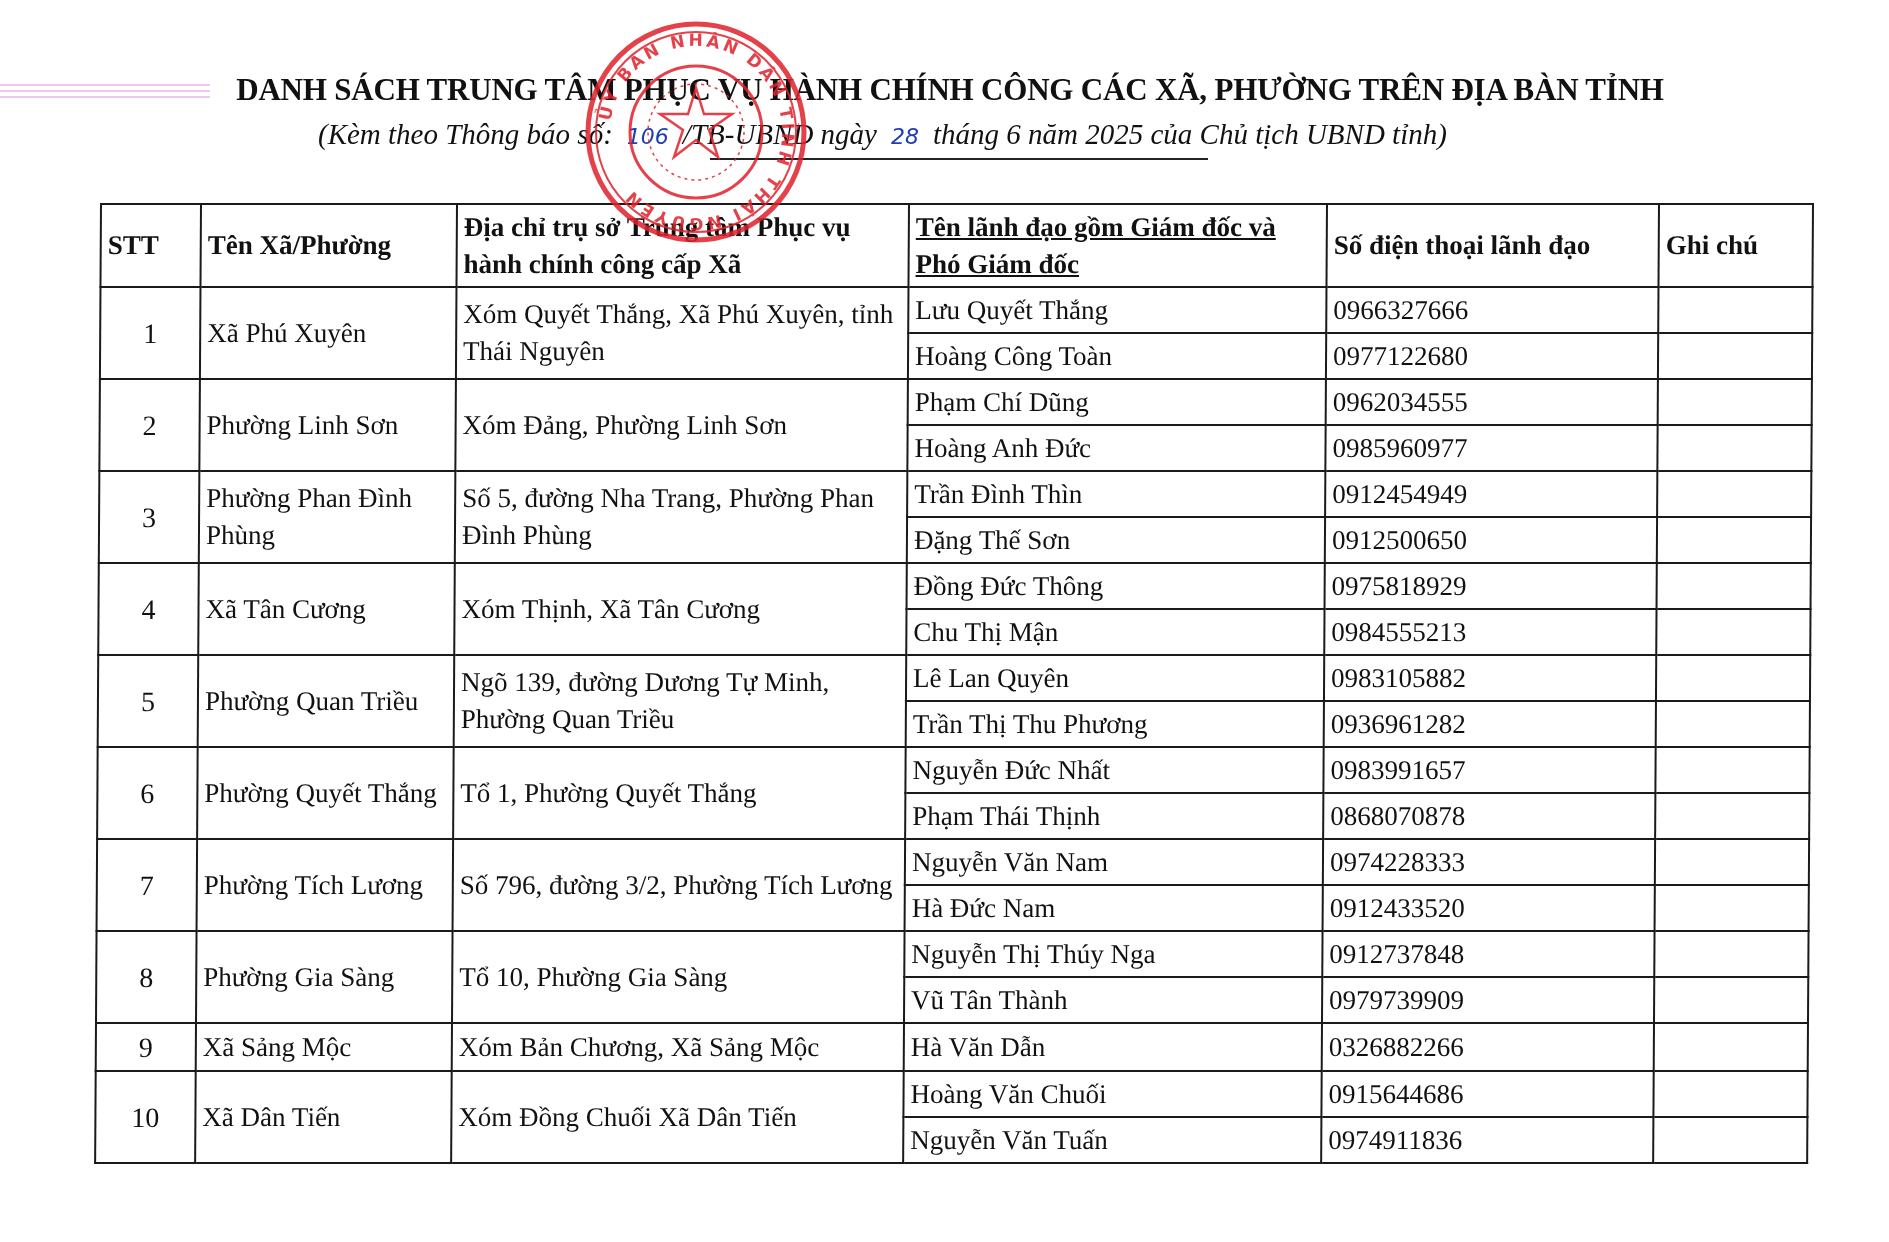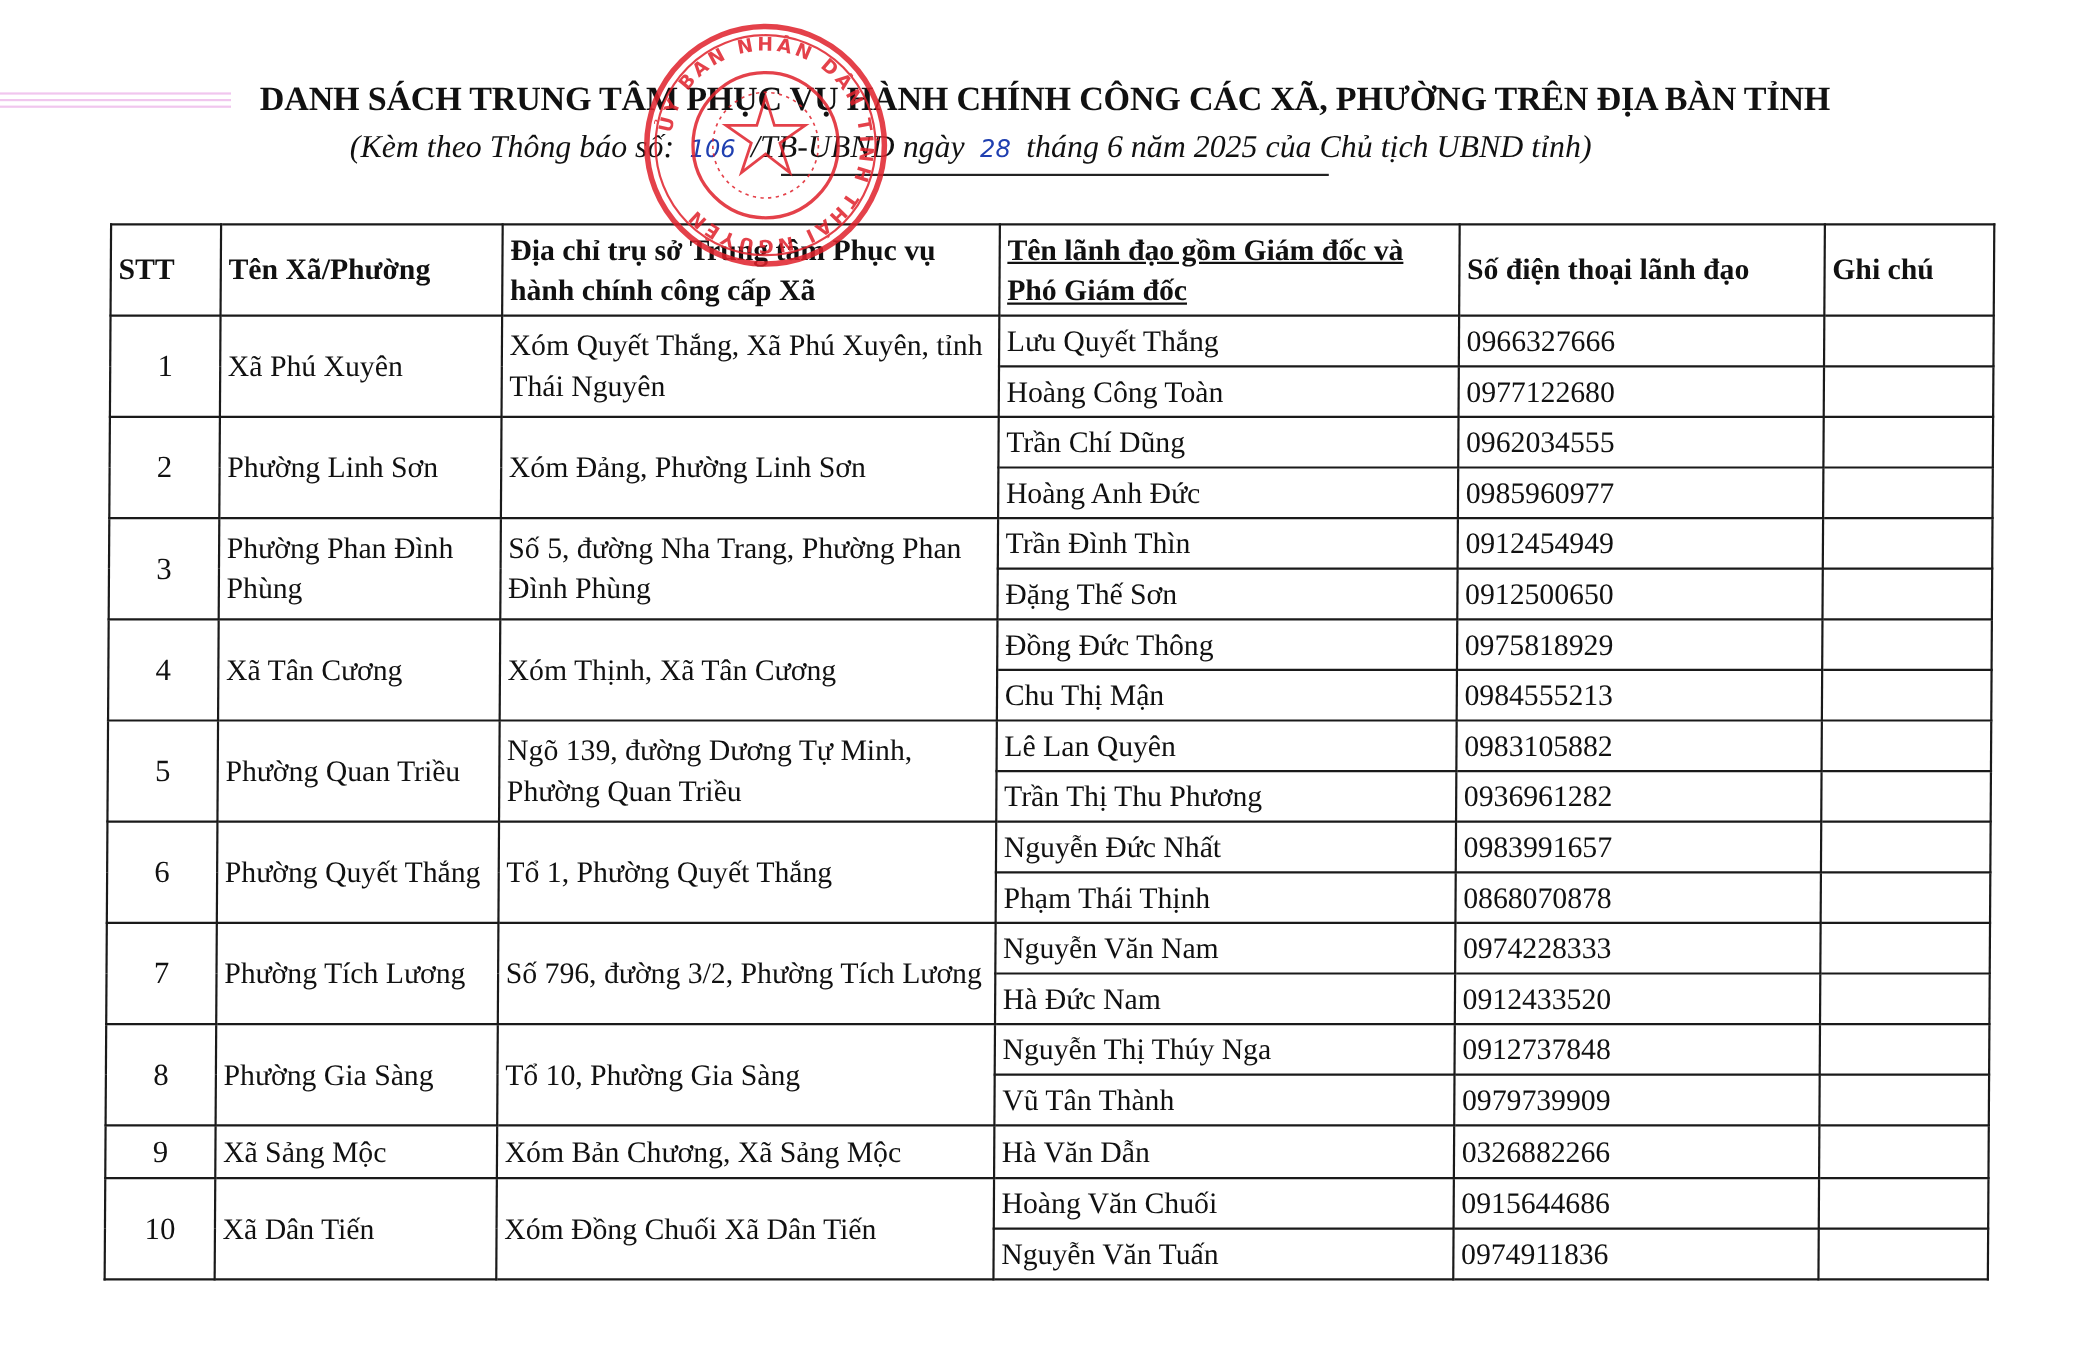--- a/index.html
+++ b/index.html
@@ -78,21 +78,21 @@
       </tr>
       <tr class="sub">
         <td>Hoàng Công Toàn</td>
         <td>0977122680</td>
         <td></td>
       </tr>
       <tr class="sub">
         <td class="stt" rowspan="2">2</td>
         <td rowspan="2">Phường Linh Sơn</td>
         <td rowspan="2">Xóm Đảng, Phường Linh Sơn</td>
-        <td>Trần Chí Dũng</td>
+        <td>Phạm Chí Dũng</td>
         <td>0962034555</td>
         <td></td>
       </tr>
       <tr class="sub">
         <td>Hoàng Anh Đức</td>
         <td>0985960977</td>
         <td></td>
       </tr>
       <tr class="sub">
         <td class="stt" rowspan="2">3</td>

